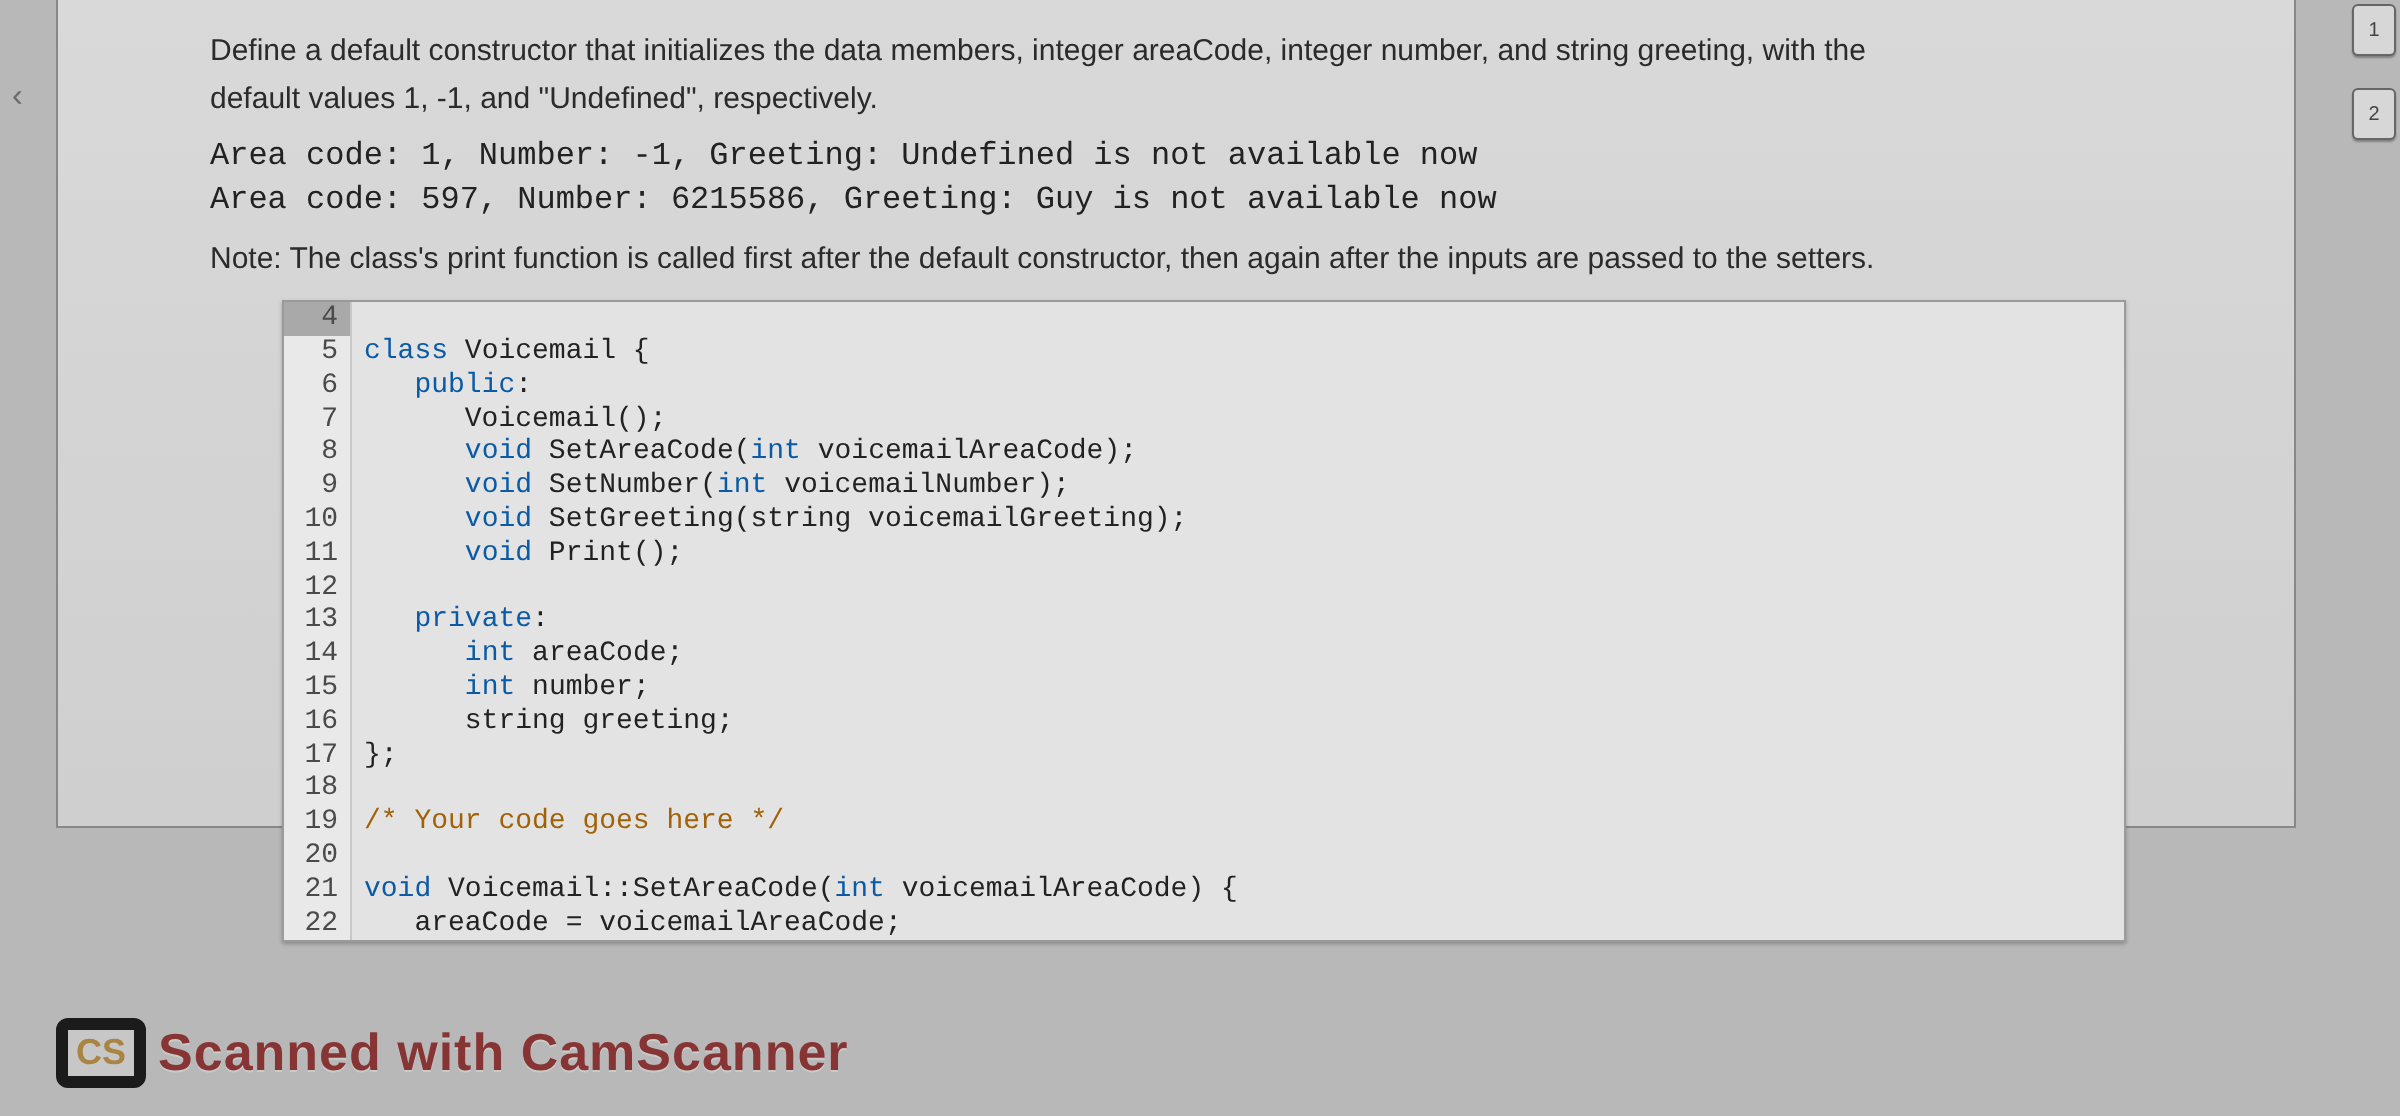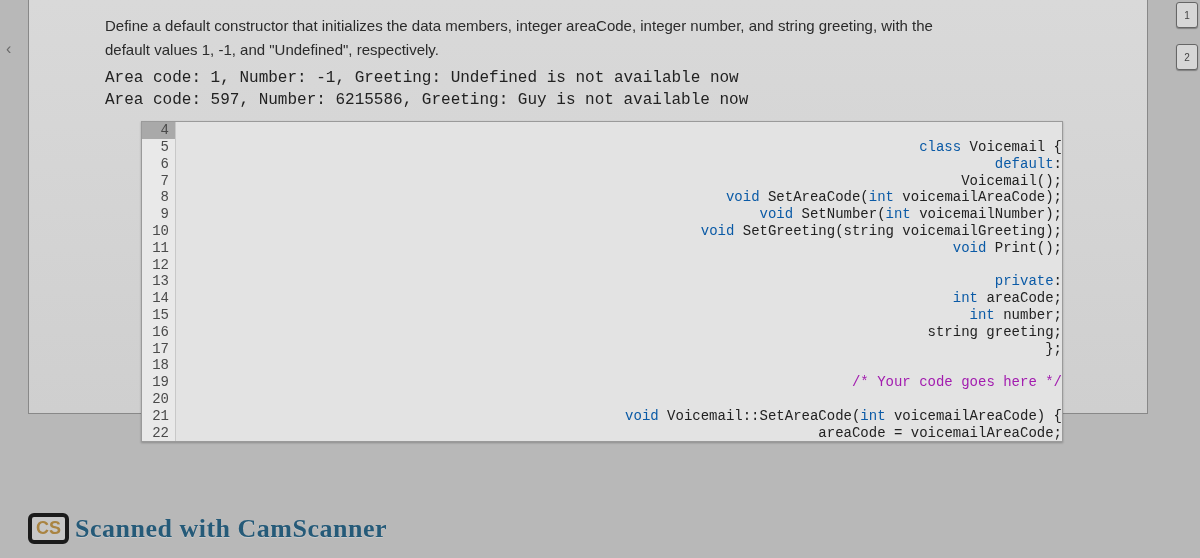--- a/index.html
+++ b/index.html
@@ -40,40 +40,40 @@
   .gutter {
     width:34px;
     text-align:right;
     padding-right:6px;
     color:#4a4a4a;
     background:#e9e9e9;
     border-right:1px solid #c8c8c8;
     user-select:none;
   }
   .gutter.dark { background:#a9a9a9; }
-  .cline { padding-left:6px; white-space:pre; color:#222; flex:1;text-align:right; }
+  .cline { padding-left:6px; white-space:pre; color:#222; flex:1; }
   .kw { color:#0a5aa6; }
-  .cm { color:#a21caf; }
+  .cm { color:#a16207; }
   .watermark {
     position:absolute;
     left:28px; bottom:14px;
     display:flex; align-items:center; gap:6px;
     opacity:.85;
   }
   .cs-badge {
-    border:4px solid #000000;
+    border:6px solid #000000;
     border-radius:6px;
     padding:1px 4px;
     font-weight:bold;
     font-size:18px;
     color:#a77b2e;
     background:rgba(255,255,255,.25);
     font-family:Arial,sans-serif;
   }
-  .wm-text { font-size:26px; font-weight:600; color:#0c4a6e; letter-spacing:.5px; text-shadow:0 1px 0 rgba(255,255,255,.3);font-family:Liberation Serif, serif;}
+  .wm-text { font-size:26px; font-weight:600; color:#7f1d1d; letter-spacing:.5px; text-shadow:0 1px 0 rgba(255,255,255,.3);}
   .side-markers { position:absolute; right:2px; top:2px; display:flex; flex-direction:column; gap:16px; align-items:center;}
   .marker { width:22px; height:26px; border:1px solid #666; border-radius:3px; background:#d7d7d7; font-size:10px; display:flex; align-items:center; justify-content:center; color:#444; box-shadow:0 1px 1px rgba(0,0,0,.3);}
   .left-arrow { position:absolute; left:6px; top:40px; color:#6a6a6a; font-size:16px;}
 </style>
 </head>
 <body>
 
 <div class="left-arrow">‹</div>
 
 <div class="page">
@@ -82,33 +82,34 @@
     <p>Define a default constructor that initializes the data members, integer areaCode, integer number, and string greeting, with the</p>
     <p>default values 1, -1, and "Undefined", respectively.</p>
   </div>
 
 
   <div class="mono mono-block">
     <div>Area code: 1, Number: -1, Greeting: Undefined is not available now</div>
     <div>Area code: 597, Number: 6215586, Greeting: Guy is not available now</div>
   </div>
 
+  <p class="note-line">Note: The class's print function is called first after the default constructor, then again after the inputs are passed to the setters.</p>
 
   <div class="code-panel" id="code-panel">
       <div class="code-row">
         <div class="gutter dark">4</div>
         <div class="cline"></div>
       </div>
       <div class="code-row">
         <div class="gutter">5</div>
         <div class="cline"><span class="kw">class</span> Voicemail {</div>
       </div>
       <div class="code-row">
         <div class="gutter">6</div>
-        <div class="cline">   <span class="kw">default</span>:</div>
+        <div class="cline">   <span class="kw">public</span>:</div>
       </div>
       <div class="code-row">
         <div class="gutter">7</div>
         <div class="cline">      Voicemail();</div>
       </div>
       <div class="code-row">
         <div class="gutter">8</div>
         <div class="cline">      <span class="kw">void</span> SetAreaCode(<span class="kw">int</span> voicemailAreaCode);</div>
       </div>
       <div class="code-row">

